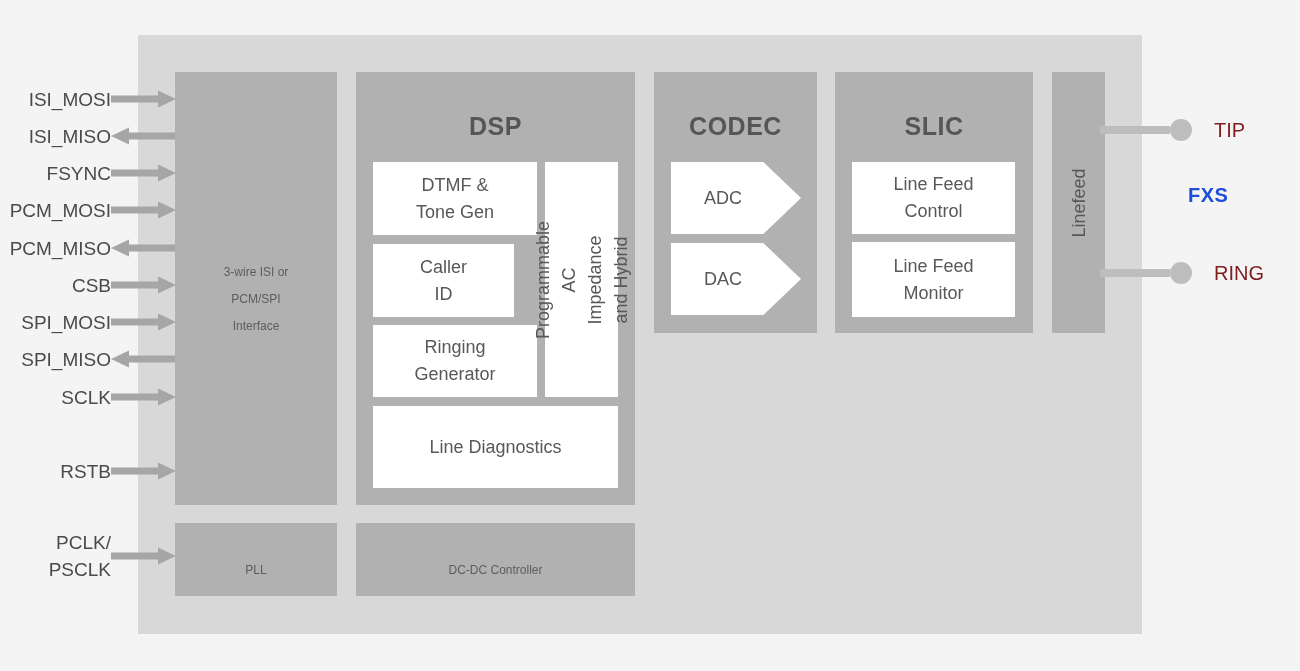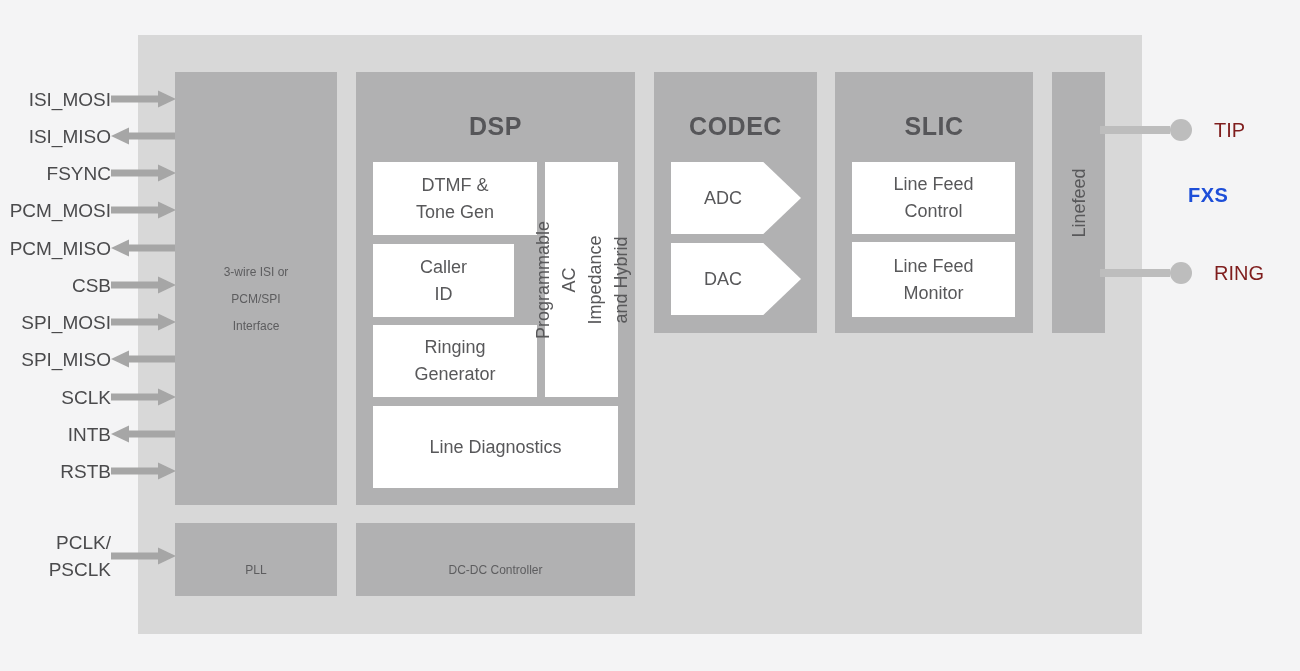--- a/index.html
+++ b/index.html
@@ -170,27 +170,20 @@
         <rect x="15" y="6.5" width="50" height="7" fill="#a6a6a6"></rect>
       </svg>
   </div>
   <div class="pin-row" style="top:382px">
     <span class="pin-label">SCLK</span>
     <svg width="65" height="20">
         <rect x="0" y="6.5" width="50" height="7" fill="#a6a6a6"></rect>
         <polygon points="47,1.5 65,10 47,18.5" fill="#a6a6a6"></polygon>
       </svg>
   </div>
-  <div class="pin-row" style="top:419px">
-    <span class="pin-label">INTB</span>
-    <svg width="65" height="20">
-        <polygon points="18,1.5 0,10 18,18.5" fill="#a6a6a6"></polygon>
-        <rect x="15" y="6.5" width="50" height="7" fill="#a6a6a6"></rect>
-      </svg>
-  </div>
   <div class="pin-row" style="top:456px">
     <span class="pin-label">RSTB</span>
     <svg width="65" height="20">
         <rect x="0" y="6.5" width="50" height="7" fill="#a6a6a6"></rect>
         <polygon points="47,1.5 65,10 47,18.5" fill="#a6a6a6"></polygon>
       </svg>
   </div>
   <div class="pin-row" style="top:526px;height:60px">
     <span class="pin-label">PCLK/
 PSCLK</span>

